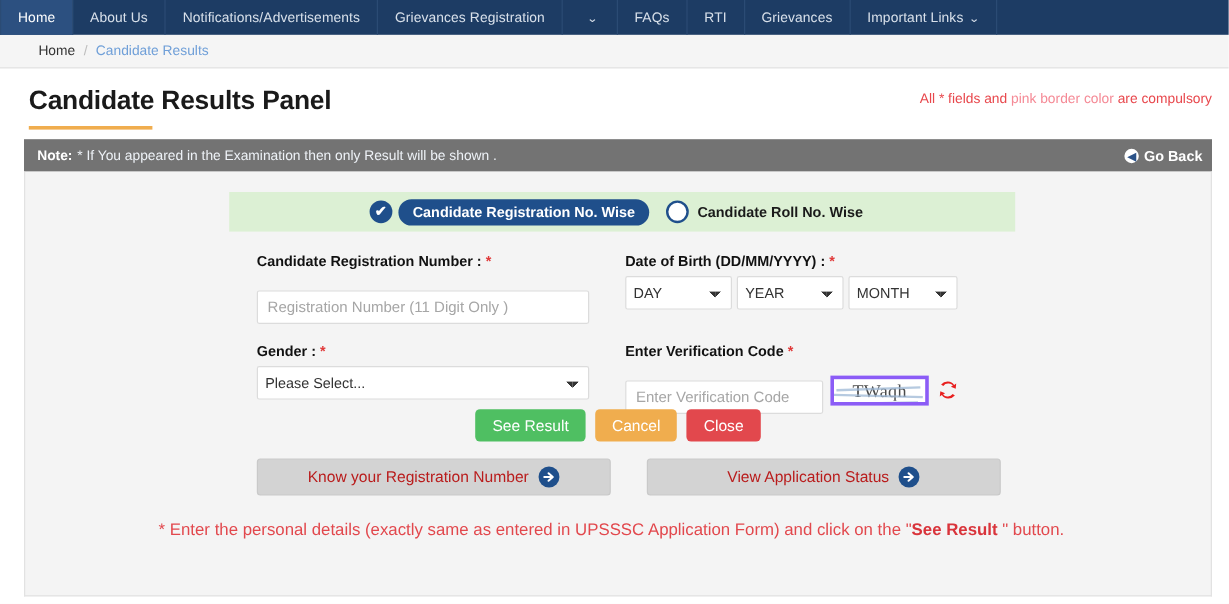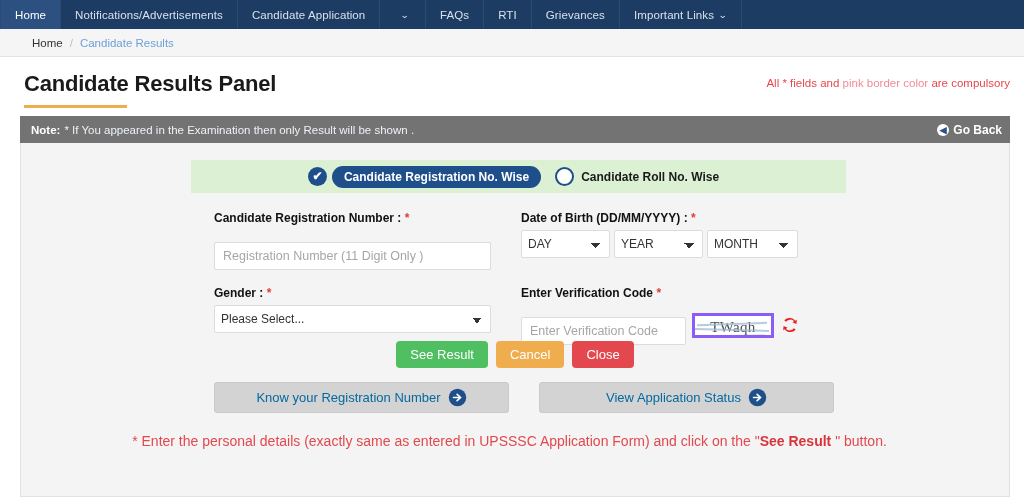--- a/index.html
+++ b/index.html
@@ -307,21 +307,21 @@
   .wide-btn {
     width: 295px;
     height: 31px;
     background: #d3d3d3;
     border: 1px solid #c9c9c9;
     border-radius: 3px;
     display: flex;
     align-items: center;
     justify-content: center;
     gap: 7px;
-    color: #0369a1;
+    color: #b91c1c;
     font-size: 13px;
     cursor: pointer;
   }
   .arrow-icon { width: 19px; height: 19px; display: block; flex: none; }
 
   
   .footer-note {
     position: absolute;
     left: 0; right: 11px;
     top: 290px;
@@ -332,24 +332,27 @@
   .footer-note b { color: #d9343b; }
 </style>
 </head>
 <body>
 
 <div class="navbar">
   <div class="nav-item first active">
     <span>Home</span>
   </div>
   <div class="nav-item">
+    <span>About Us</span>
+  </div>
+  <div class="nav-item">
     <span>Notifications/Advertisements</span>
   </div>
   <div class="nav-item">
-    <span>Candidate Application</span>
+    <span>Grievances Registration</span>
   </div>
   <div class="nav-item caret-only">
     <span class="caret">⌄</span>
   </div>
   <div class="nav-item">
     <span>FAQs</span>
   </div>
   <div class="nav-item">
     <span>RTI</span>
   </div>

